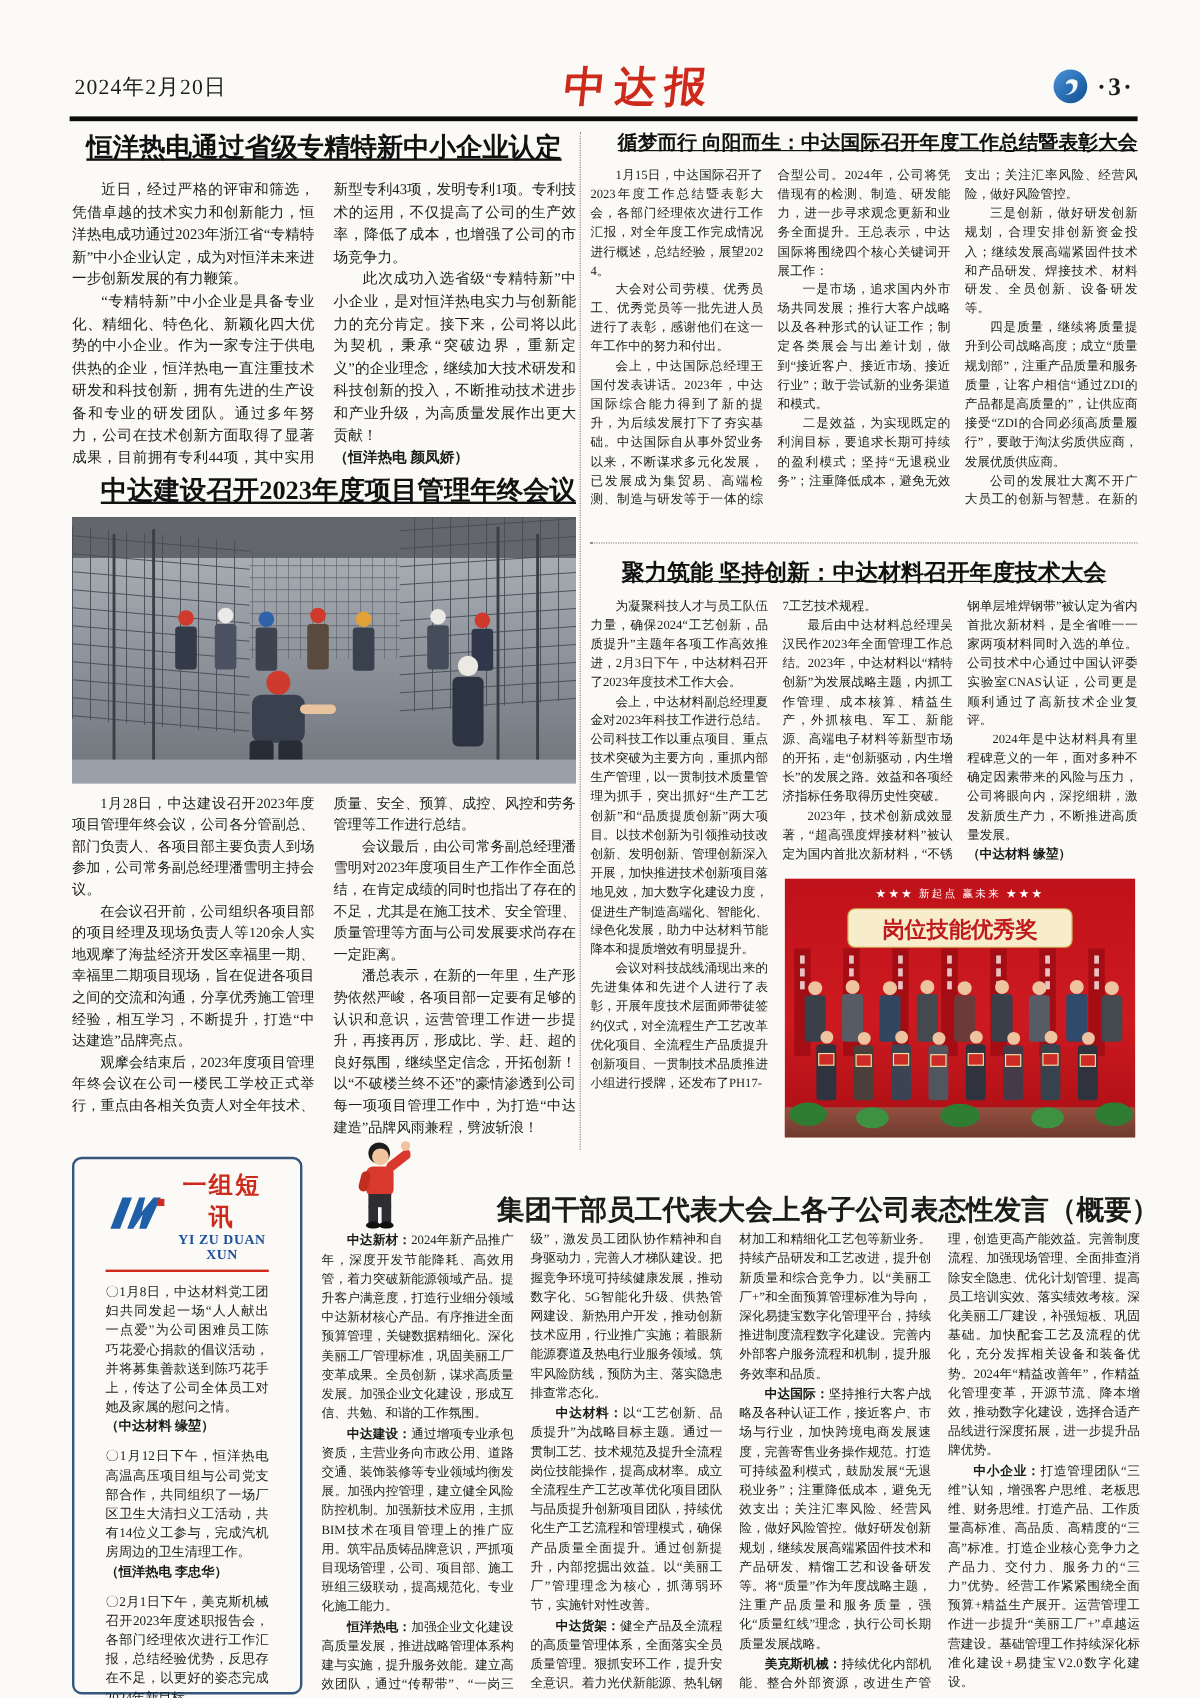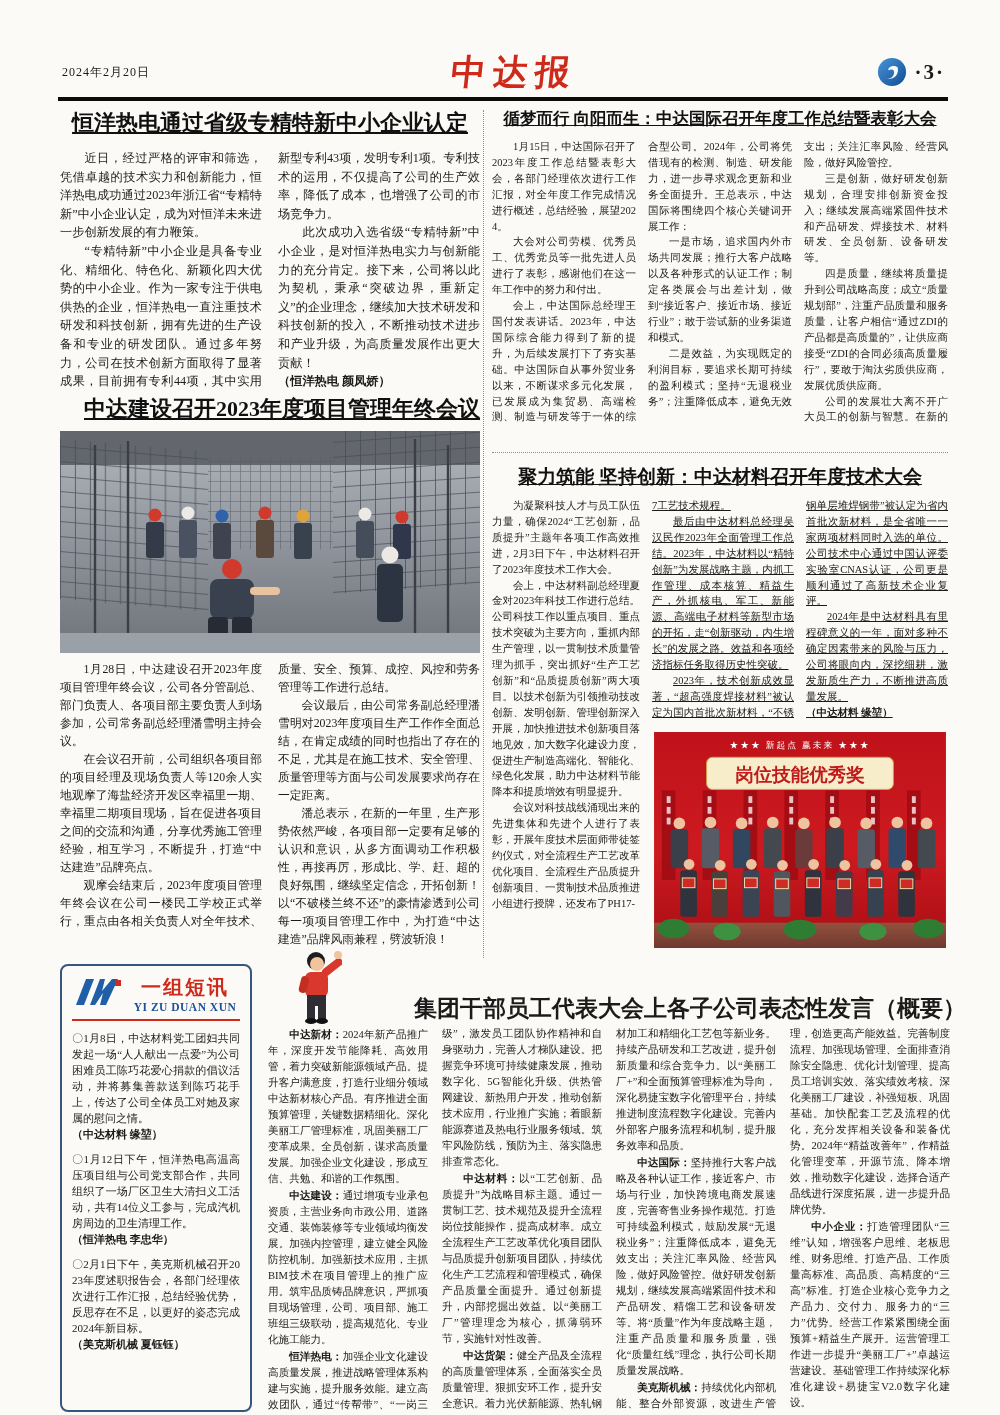--- a/index.html
+++ b/index.html
@@ -1,57 +1,57 @@
 <!DOCTYPE html>
 <html><head>
 <meta charset="utf-8">
 <style>
   html,body{margin:0;padding:0;background:#e9e7e2;}
   .page{position:relative;width:1000px;height:1415px;margin:0 auto;background:#fbfaf6;
         font-family:"Liberation Serif",serif;color:#1b1b1b;overflow:hidden;}
   
   .hdr{position:absolute;left:62px;right:55px;top:50px;height:44px;display:flex;align-items:center;justify-content:space-between;}
-  .pub-date{font-size:12px;letter-spacing:1px;}
+  .pub-date{font-size:18px;letter-spacing:1px;}
   .masthead{color:#ce2a1c;font-size:35px;font-weight:900;letter-spacing:7px;transform:skewX(-6deg);}
   .pageno-wrap{display:flex;align-items:center;gap:7px;}
   .pageno{font-size:21px;font-weight:bold;letter-spacing:2px;}
   .headrule{position:absolute;left:58px;right:52px;top:97px;border-top:4px solid #0c0c0c;}
   
   .art-title{margin:0;text-align:center;font-weight:900;font-family:"Liberation Serif",serif;color:#111;text-decoration:underline;}
   .para{margin:0;text-align:justify;text-indent:2em;word-break:break-all;}
   .para.byline{text-align:left;font-weight:bold;text-indent:0;}
   .para.cont{text-indent:0;}
   .lead{font-family:"Liberation Sans",sans-serif;font-weight:bold;}
   
   #artA{position:absolute;left:60px;top:108px;width:420px;}
   #artA .art-title{font-size:22px;margin-bottom:11px;}
   #artA .cols{height:243px;column-count:2;column-gap:16px;font-size:12.2px;line-height:18.6px;overflow:hidden;}
   
   #artC{position:absolute;left:492px;top:108px;width:456px;}
-  #artC .art-title{font-size:16.5px;white-space:nowrap;margin-bottom:9px;}
+  #artC .art-title{font-size:16.5px;white-space:nowrap;margin-bottom:9px;text-align:right;}
   #artC .cols{height:300px;column-count:3;column-gap:12px;font-size:10.5px;line-height:15.9px;overflow:hidden;}
   
   #artB{position:absolute;left:60px;top:394px;width:420px;}
   #artB .art-title{font-size:22px;margin-bottom:7px;text-align:right;}
   #artB .photo{display:block;width:420px;height:222px;}
   #artB .cols{margin-top:7px;height:300px;column-count:2;column-gap:16px;font-size:11.8px;line-height:18px;overflow:hidden;}
   
   #artD{position:absolute;left:492px;top:464px;width:456px;}
   #artD .art-title{font-size:19px;margin-bottom:8px;text-align:center;}
   .d-body{display:flex;gap:12px;font-size:10.5px;line-height:15.9px;}
   .d-col1{width:148px;height:454px;overflow:hidden;}
   .d-right{width:296px;}
-  .d-rest{height:229px;column-count:2;column-gap:12px;overflow:hidden;text-decoration:underline;}
+  .d-rest{height:229px;column-count:2;column-gap:12px;overflow:hidden;}
   .d-photo{display:block;width:296px;height:216px;margin-top:5px;}
   
   .vdiv{position:absolute;left:483px;top:110px;height:848px;border-left:1px dotted #8d8d8d;}
   .hdivR{position:absolute;left:492px;top:452px;width:456px;border-top:1px dotted #8d8d8d;}
   
   #snbox{position:absolute;left:60px;top:964px;width:192px;height:448px;border:2px solid #35567d;border-radius:8px;
-         padding:8px 10px;box-sizing:border-box;background:#fbfaf6;}
+         padding:8px 26px;box-sizing:border-box;background:#fbfaf6;}
   .sn-head{display:flex;align-items:center;gap:6px;border-bottom:2px solid #ce2a1c;padding-bottom:6px;margin-bottom:9px;}
   .sn-titles{flex:1;text-align:center;}
   .sn-cn{color:#ce2a1c;font-weight:900;font-size:20px;letter-spacing:2px;font-family:"Liberation Sans",sans-serif;}
   .sn-py{color:#1e4f9c;font-weight:bold;font-size:11.5px;letter-spacing:.5px;font-family:"Liberation Serif",serif;}
   .sn-items .para{font-size:11px;line-height:16px;text-indent:0;}
   .sn-items .para.byline{margin-bottom:9px;}
   
   #cartoon{position:absolute;left:292px;top:948px;width:50px;height:76px;}
   #btitle{position:absolute;left:346px;top:977px;width:604px;text-align:right;font-size:23px;font-weight:900;margin:16px;}
   #bbody{position:absolute;left:268px;top:1026px;width:682px;height:388px;column-count:4;column-gap:14px;
@@ -176,21 +176,21 @@
         <circle cx="330" cy="124" r="8.5" fill="#ece9e4"></circle>
         <rect x="317" y="133" width="26" height="58" rx="5" fill="#2c3442"></rect>
       </g>
       <rect y="202" width="420" height="20" fill="#9aa0a7"></rect>
     </svg>
     <div class="cols">
         <p class="para">1月28日，中达建设召开2023年度项目管理年终会议，公司各分管副总、部门负责人、各项目部主要负责人到场参加，公司常务副总经理潘雪明主持会议。</p>
         <p class="para">在会议召开前，公司组织各项目部的项目经理及现场负责人等120余人实地观摩了海盐经济开发区幸福里一期、幸福里二期项目现场，旨在促进各项目之间的交流和沟通，分享优秀施工管理经验，相互学习，不断提升，打造“中达建造”品牌亮点。</p>
         <p class="para">观摩会结束后，2023年度项目管理年终会议在公司一楼民工学校正式举行，重点由各相关负责人对全年技术、质量、安全、预算、成控、风控和劳务管理等工作进行总结。</p>
         <p class="para">会议最后，由公司常务副总经理潘雪明对2023年度项目生产工作作全面总结，在肯定成绩的同时也指出了存在的不足，尤其是在施工技术、安全管理、质量管理等方面与公司发展要求尚存在一定距离。</p>
-        <p class="para">潘总表示，在新的一年里，生产形势依然严峻，各项目部一定要有足够的认识和意识，从多方面调动工作积极性，再接再厉，形成比、学、赶、超的良好氛围，继续坚定信念，开拓创新！以“不破楼兰终不还”的豪情渗透到公司每一项项目管理工作中，为打造“中达建造”品牌风雨兼程，劈波斩浪！</p>
+        <p class="para">潘总表示，在新的一年里，生产形势依然严峻，各项目部一定要有足够的认识和意识，运营管理工作进一步提升，再接再厉，形成比、学、赶、超的良好氛围，继续坚定信念，开拓创新！以“不破楼兰终不还”的豪情渗透到公司每一项项目管理工作中，为打造“中达建造”品牌风雨兼程，劈波斩浪！</p>
       </div>
   </section>
 
   <section id="artD">
     <h2 class="art-title">聚力筑能 坚持创新：中达材料召开年度技术大会</h2>
     <div class="d-body">
       <div class="d-col1">
           <p class="para">为凝聚科技人才与员工队伍力量，确保2024“工艺创新，品质提升”主题年各项工作高效推进，2月3日下午，中达材料召开了2023年度技术工作大会。</p>
           <p class="para">会上，中达材料副总经理夏金对2023年科技工作进行总结。公司科技工作以重点项目、重点技术突破为主要方向，重抓内部生产管理，以一贯制技术质量管理为抓手，突出抓好“生产工艺创新”和“品质提质创新”两大项目。以技术创新为引领推动技改创新、发明创新、管理创新深入开展，加快推进技术创新项目落地见效，加大数字化建设力度，促进生产制造高端化、智能化、绿色化发展，助力中达材料节能降本和提质增效有明显提升。</p>
           <p class="para">会议对科技战线涌现出来的先进集体和先进个人进行了表彰，开展年度技术层面师带徒签约仪式，对全流程生产工艺改革优化项目、全流程生产品质提升创新项目、一贯制技术品质推进小组进行授牌，还发布了PH17-</p>

